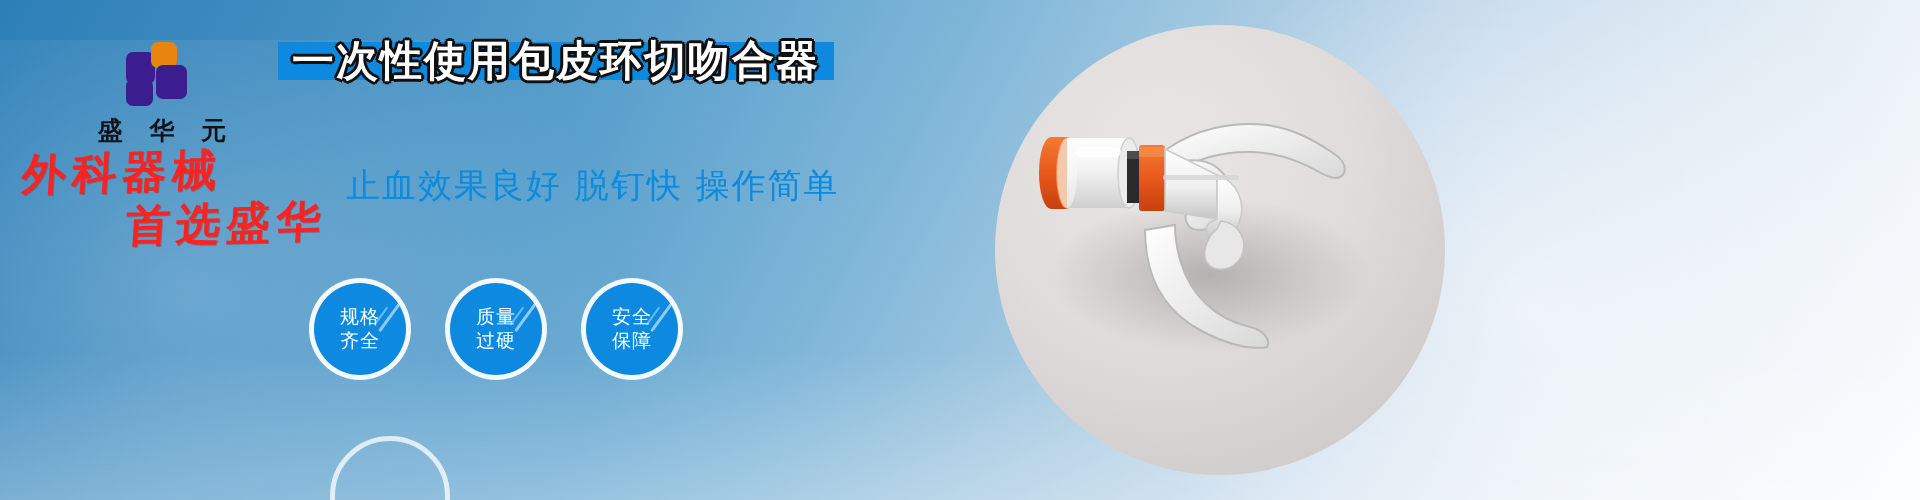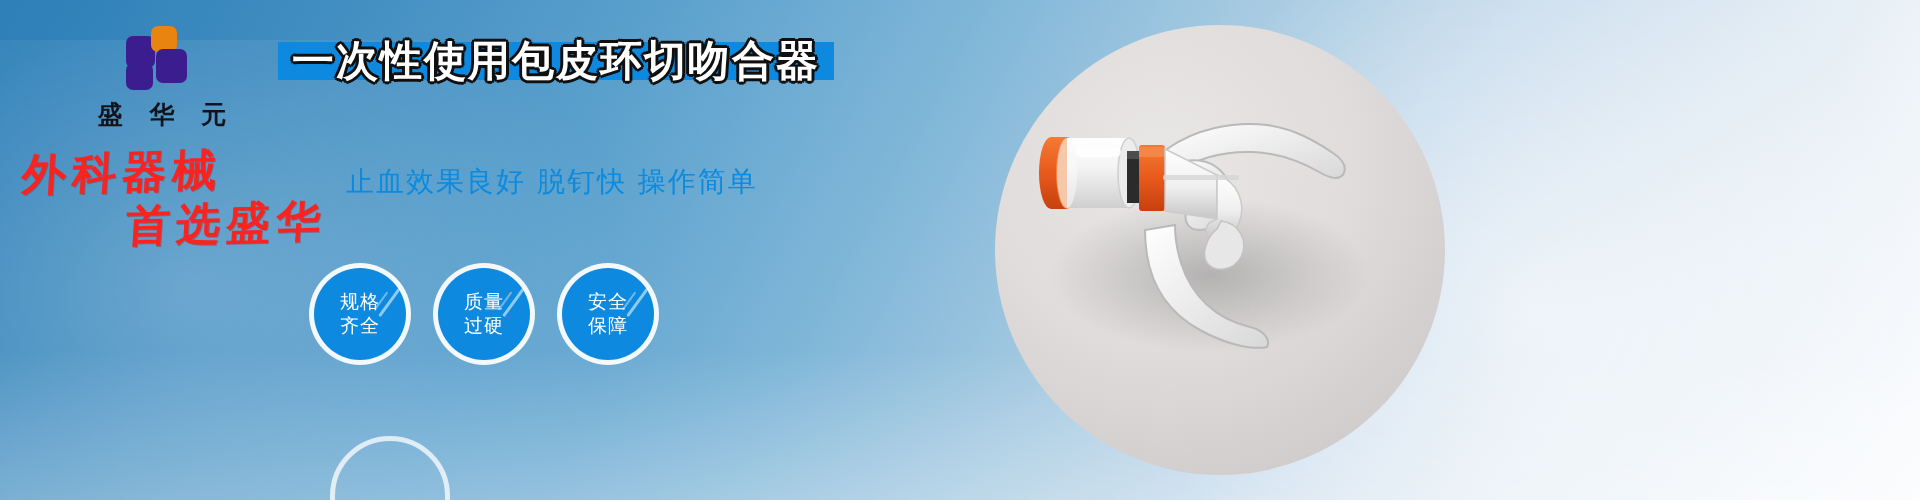--- a/index.html
+++ b/index.html
@@ -47,21 +47,21 @@
     position: absolute;
     left: 0; bottom: 0; width: 100%; height: 150px;
     background: linear-gradient(to bottom, rgba(255,255,255,0) 0%, rgba(255,255,255,0.28) 100%);
     pointer-events: none;
   }
 
   
   .logo-block {
     position: absolute;
     left: 62px;
-    top: 26px;
+    top: 42px;
     width: 200px;
     text-align: center;
   }
   .logo-mark {
     position: relative;
     width: 72px;
     height: 66px;
     margin: 0 auto;
   }
   .logo-mark i {
@@ -138,34 +138,34 @@
        3px 0 0 #101010,
       -3px 0 0 #101010;
     font-family: "DejaVu Sans", "Liberation Sans", sans-serif;
   }
 
   
   .subtitle {
     position: absolute;
     left: 346px;
     top: 163px;
-    font-size: 28px;
+    font-size: 34px;
     color: #0c8ade;
     letter-spacing: 2px;
     white-space: nowrap;
     font-family: "DejaVu Sans", "Liberation Sans", sans-serif;
   }
 
   
   .badges {
     position: absolute;
     left: 314px;
-    top: 268px;
+    top: 283px;
     display: flex;
-    gap: 32px;
+    gap: 44px;
   }
   .badge {
     position: relative;
     width: 92px;
     height: 92px;
     border-radius: 50%;
     background: #0d8ae0;
     box-shadow: 0 0 0 5px rgba(255,255,255,0.92);
     display: flex;
     flex-direction: column;

